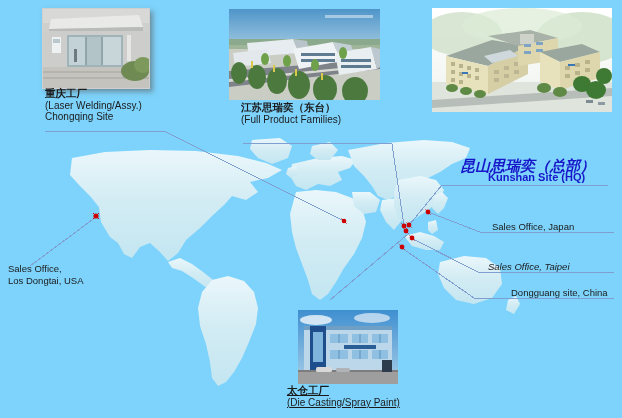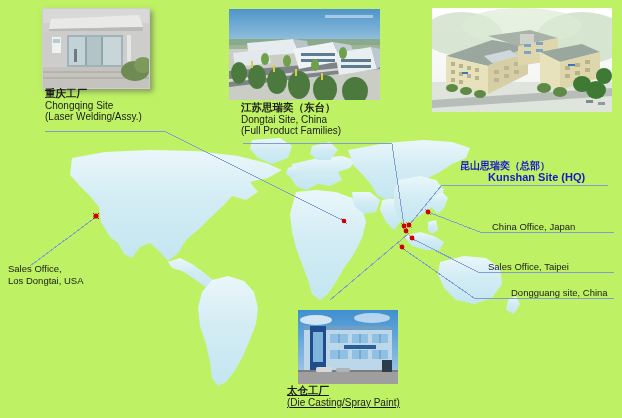--- a/index.html
+++ b/index.html
@@ -4,21 +4,21 @@
 <title>Global Sites Map</title>
 <style>
   html,body{margin:0;padding:0;background:#ffffff;}
   body{
     font-family:"Liberation Sans","DejaVu Sans",sans-serif;
     -webkit-font-smoothing:antialiased;
   }
   #stage{
     position:relative;
     width:622px;height:418px;
-    background:#bef264;
+    background:#7dd3fc;
     overflow:hidden;
   }
   
   #map-layer{
     position:absolute;left:0;top:0;width:622px;height:418px;
     pointer-events:none;
   }
   
   #lines-layer{
     position:absolute;left:0;top:0;width:622px;height:418px;
@@ -49,21 +49,21 @@
     display:block;
   }
   .label .en{
     font-size:10px;
     display:block;
   }
   .label.hq .cn,.label.hq .en{
     color:#1717c9;
     font-weight:bold;
   }
-  .label.hq .cn{font-size:10px;}
+  .label.hq .cn{font-size:15px;font-style:italic;}
   .label.hq .en{font-size:11px;margin-left:28px;}
   .callout{
     position:absolute;
     font-size:9.5px;
     color:#1a1a1a;
     white-space:nowrap;
   }
 </style>
 </head>
 <body>
@@ -216,22 +216,22 @@
       <rect x="0" y="68" width="106" height="2" fill="#b5b3ad"></rect>
 
       <ellipse cx="92" cy="62" rx="14" ry="10" fill="#6f8a52"></ellipse>
       <ellipse cx="100" cy="56" rx="9" ry="8" fill="#7d9a5c"></ellipse>
 
       <rect x="31" y="40" width="3" height="13" fill="#6d7b80"></rect>
     </svg>
   </div>
   <div class="label" style="left:45px;top:88px;">
     <span class="cn">重庆工厂</span>
+    <span class="en">(Laser Welding/Assy.)</span>
     <span class="en">Chongqing Site</span>
-    <span class="en">(Laser Welding/Assy.)</span>
   </div>
 
   <div class="photo plain" style="left:229px;top:9px;width:151px;height:91px;">
     <svg class="inner" viewBox="0 0 151 91" preserveAspectRatio="none">
       <defs>
         <linearGradient id="sky1" x1="0" y1="0" x2="0" y2="1">
           <stop offset="0%" stop-color="#4f95c9"></stop>
           <stop offset="55%" stop-color="#b9d8e8"></stop>
           <stop offset="100%" stop-color="#dfe9ec"></stop>
         </linearGradient>
@@ -281,21 +281,20 @@
         <rect x="44" y="56" width="2" height="7"></rect>
         <rect x="66" y="60" width="2" height="7"></rect>
         <rect x="92" y="64" width="2" height="7"></rect>
       </g>
 
       <rect x="96" y="6" width="48" height="3" fill="#ffffff" opacity="0.45"></rect>
     </svg>
   </div>
   <div class="label" style="left:241px;top:102px;">
     <span class="cn">江苏思瑞奕（东台）</span>
-    <span class="en">Dongtai Site, China</span>
     <span class="en">(Full Product Families)</span>
   </div>
 
   <div class="photo plain" style="left:432px;top:8px;width:180px;height:104px;">
     <svg class="inner" viewBox="0 0 180 104" preserveAspectRatio="none">
       <defs>
         <linearGradient id="sky2" x1="0" y1="0" x2="0" y2="1">
           <stop offset="0%" stop-color="#ffffff"></stop>
           <stop offset="100%" stop-color="#eef3ee"></stop>
         </linearGradient>
@@ -432,22 +431,22 @@
 
       <rect x="18" y="57" width="16" height="5" rx="1.6" fill="#d8d8d8"></rect>
       <rect x="38" y="58" width="14" height="4" rx="1.4" fill="#b0b4b8"></rect>
     </svg>
   </div>
   <div class="label" style="left:287px;top:385px;text-decoration:underline;">
     <span class="cn">太仓工厂</span>
     <span class="en">(Die Casting/Spray Paint)</span>
   </div>
 
-  <div class="callout" style="left:492px;top:221px;">China Office, Japan</div>
-  <div class="callout" style="left:488px;top:261px;">Sales Office, Taipei</div>
+  <div class="callout" style="left:492px;top:221px;">Sales Office, Japan</div>
+  <div class="callout" style="left:488px;top:261px;font-style:italic;">Sales Office, Taipei</div>
   <div class="callout" style="left:488px;top:287px;padding-left:23px;">Dongguang site, China</div>
 
   <div class="callout" style="left:8px;top:263px;line-height:12px;">
     <div>Sales Office,</div>
     <div>Los Dongtai, USA</div>
   </div>
 
 </div>
 
 </body></html>

